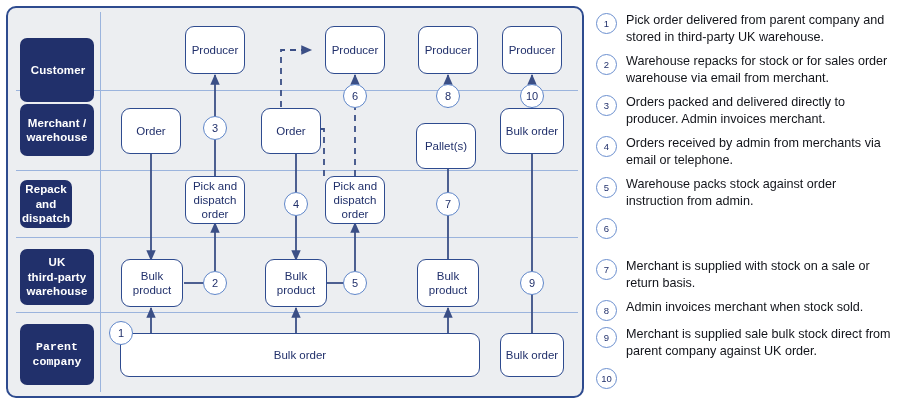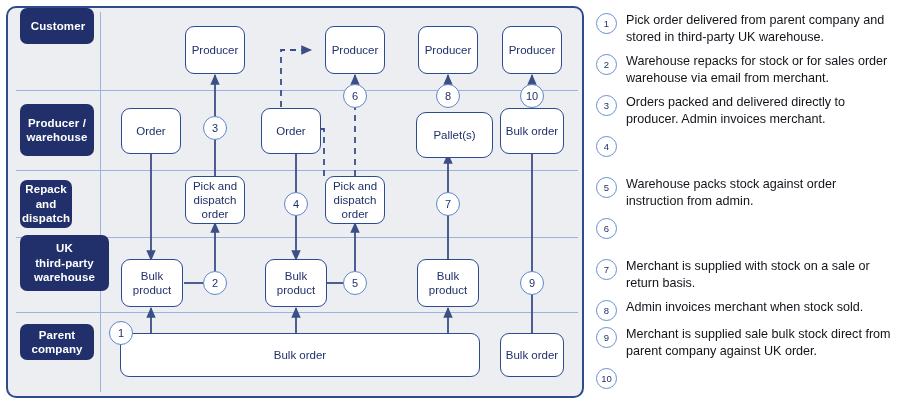--- a/index.html
+++ b/index.html
@@ -57,29 +57,29 @@
 <div id="root">
 
   <div id="panel">
 
     <div class="lane-divider" style="top:82px;"></div>
     <div class="lane-divider" style="top:162px;"></div>
     <div class="lane-divider" style="top:229px;"></div>
     <div class="lane-divider" style="top:304px;"></div>
     <div class="lane-vline" style="left:92px;height:380px;"></div>
 
-    <div class="lane-label" style="left: 12px; top: 0; width: 74px; height: 36px; white-space: pre-line; padding-left: 6px;">Customer</div>
-    <div class="lane-label" style="left: 12px; top: 96px; width: 74px; height: 52px; white-space: pre-line;">Producer /
+    <div class="lane-label" style="left: 12px; top: 30px; width: 74px; height: 64px; white-space: pre-line; padding-left: 6px;">Customer</div>
+    <div class="lane-label" style="left: 12px; top: 96px; width: 74px; height: 52px; white-space: pre-line;">Merchant /
 warehouse</div>
     <div class="lane-label" style="left: 12px; top: 172px; width: 52px; height: 48px; white-space: pre-line;">Repack and
 dispatch</div>
-    <div class="lane-label" style="left: 12px; top: 227px; width: 89px; height: 56px; white-space: pre-line;">UK
+    <div class="lane-label" style="left: 12px; top: 241px; width: 74px; height: 56px; white-space: pre-line;">UK
 third-party
 warehouse</div>
-    <div class="lane-label" style="left: 12px; top: 316px; width: 74px; height: 36px; white-space: pre-line;">Parent
+    <div class="lane-label" style="left: 12px; top: 316px; width: 74px; height: 61px; white-space: pre-line; font-family: Liberation Mono, monospace;">Parent
 company</div>
 
     <svg id="wires" viewBox="0 0 578 392">
       <defs>
         <marker id="ah" markerWidth="7" markerHeight="7" refX="5.4" refY="3" orient="auto">
           <path d="M0,0.4 L6,3 L0,5.6 z" fill="#3b4f86"></path>
         </marker>
         <marker id="ahd" markerWidth="7" markerHeight="7" refX="5.4" refY="3" orient="auto">
           <path d="M0,0.4 L6,3 L0,5.6 z" fill="#3b4f86"></path>
         </marker>
@@ -124,21 +124,21 @@
       </g>
     </svg>
 
     <div class="node" style="left:177px;top:18px;width:60px;height:48px;">Producer</div>
     <div class="node" style="left:317px;top:18px;width:60px;height:48px;">Producer</div>
     <div class="node" style="left:410px;top:18px;width:60px;height:48px;">Producer</div>
     <div class="node" style="left:494px;top:18px;width:60px;height:48px;">Producer</div>
 
     <div class="node" style="left:113px;top:100px;width:60px;height:46px;">Order</div>
     <div class="node" style="left:253px;top:100px;width:60px;height:46px;">Order</div>
-    <div class="node" style="left:408px;top:104px;width:77px;height:46px;border-radius:10px;">Pallet(s)</div>
+    <div class="node" style="left:408px;top:115px;width:60px;height:46px;">Pallet(s)</div>
     <div class="node" style="left:492px;top:100px;width:64px;height:46px;">Bulk order</div>
 
     <div class="node" style="left:177px;top:168px;width:60px;height:48px;white-space:pre-line;">Pick and
 dispatch
 order</div>
     <div class="node" style="left:317px;top:168px;width:60px;height:48px;white-space:pre-line;">Pick and
 dispatch
 order</div>
 
     <div class="node" style="left:113px;top:251px;width:62px;height:48px;white-space:pre-line;">Bulk
@@ -176,20 +176,21 @@
       <div class="legend-text">Warehouse repacks for stock or for sales order warehouse via email from merchant.</div>
     </div>
 
     <div class="legend-row" style="top:90px;">
       <div class="legend-num">3</div>
       <div class="legend-text">Orders packed and delivered directly to producer. Admin invoices merchant.</div>
     </div>
 
     <div class="legend-row" style="top:131px;">
       <div class="legend-num">4</div>
+      <div class="legend-text">Orders received by admin from merchants via email or telephone.</div>
     </div>
 
     <div class="legend-row" style="top:172px;">
       <div class="legend-num">5</div>
       <div class="legend-text">Warehouse packs stock against order instruction from admin.</div>
     </div>
 
     <div class="legend-row" style="top:213px;">
       <div class="legend-num">6</div>
     </div>

